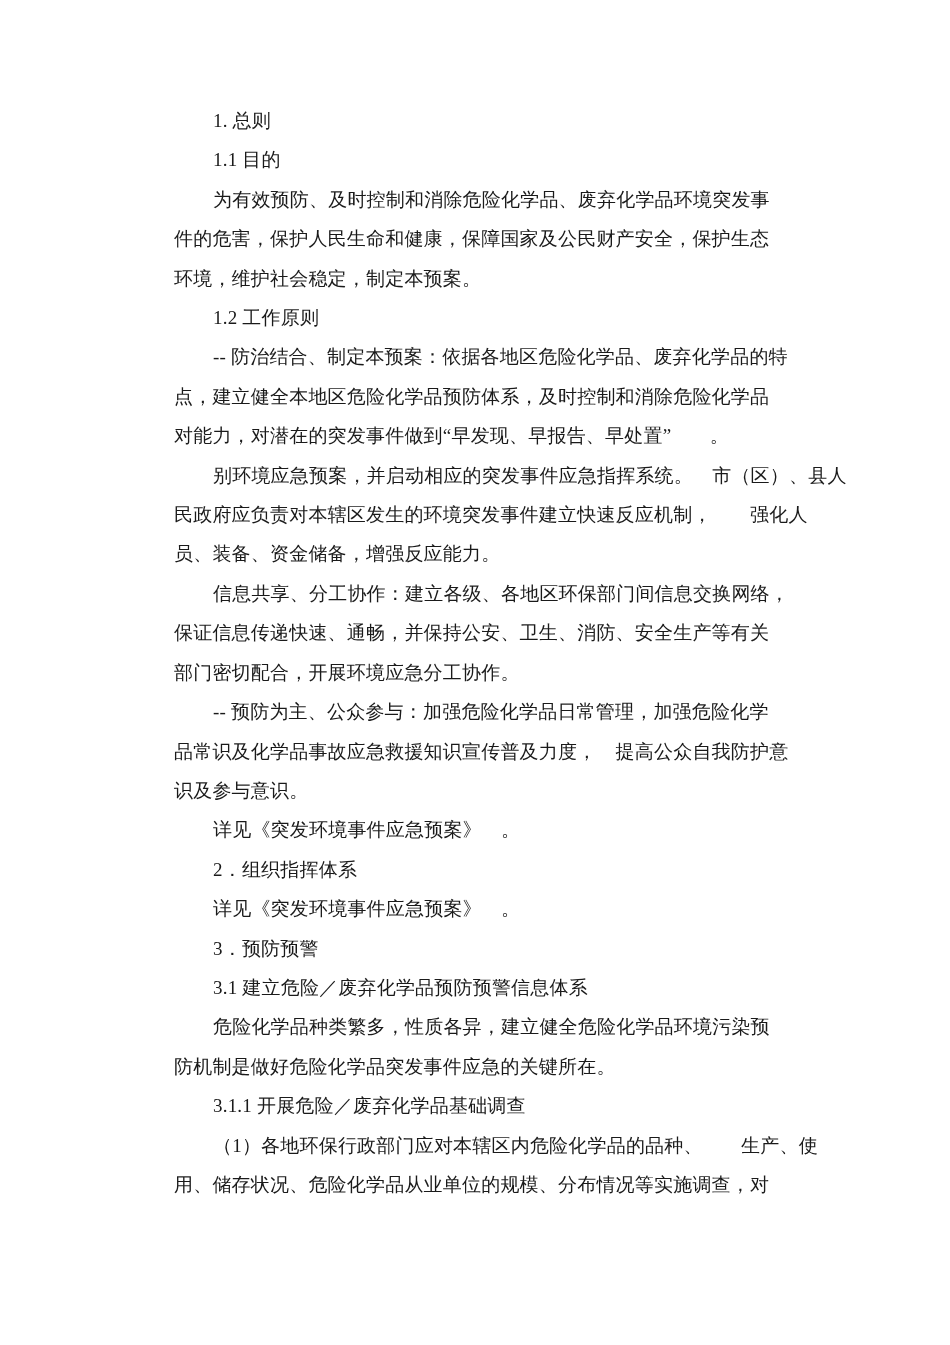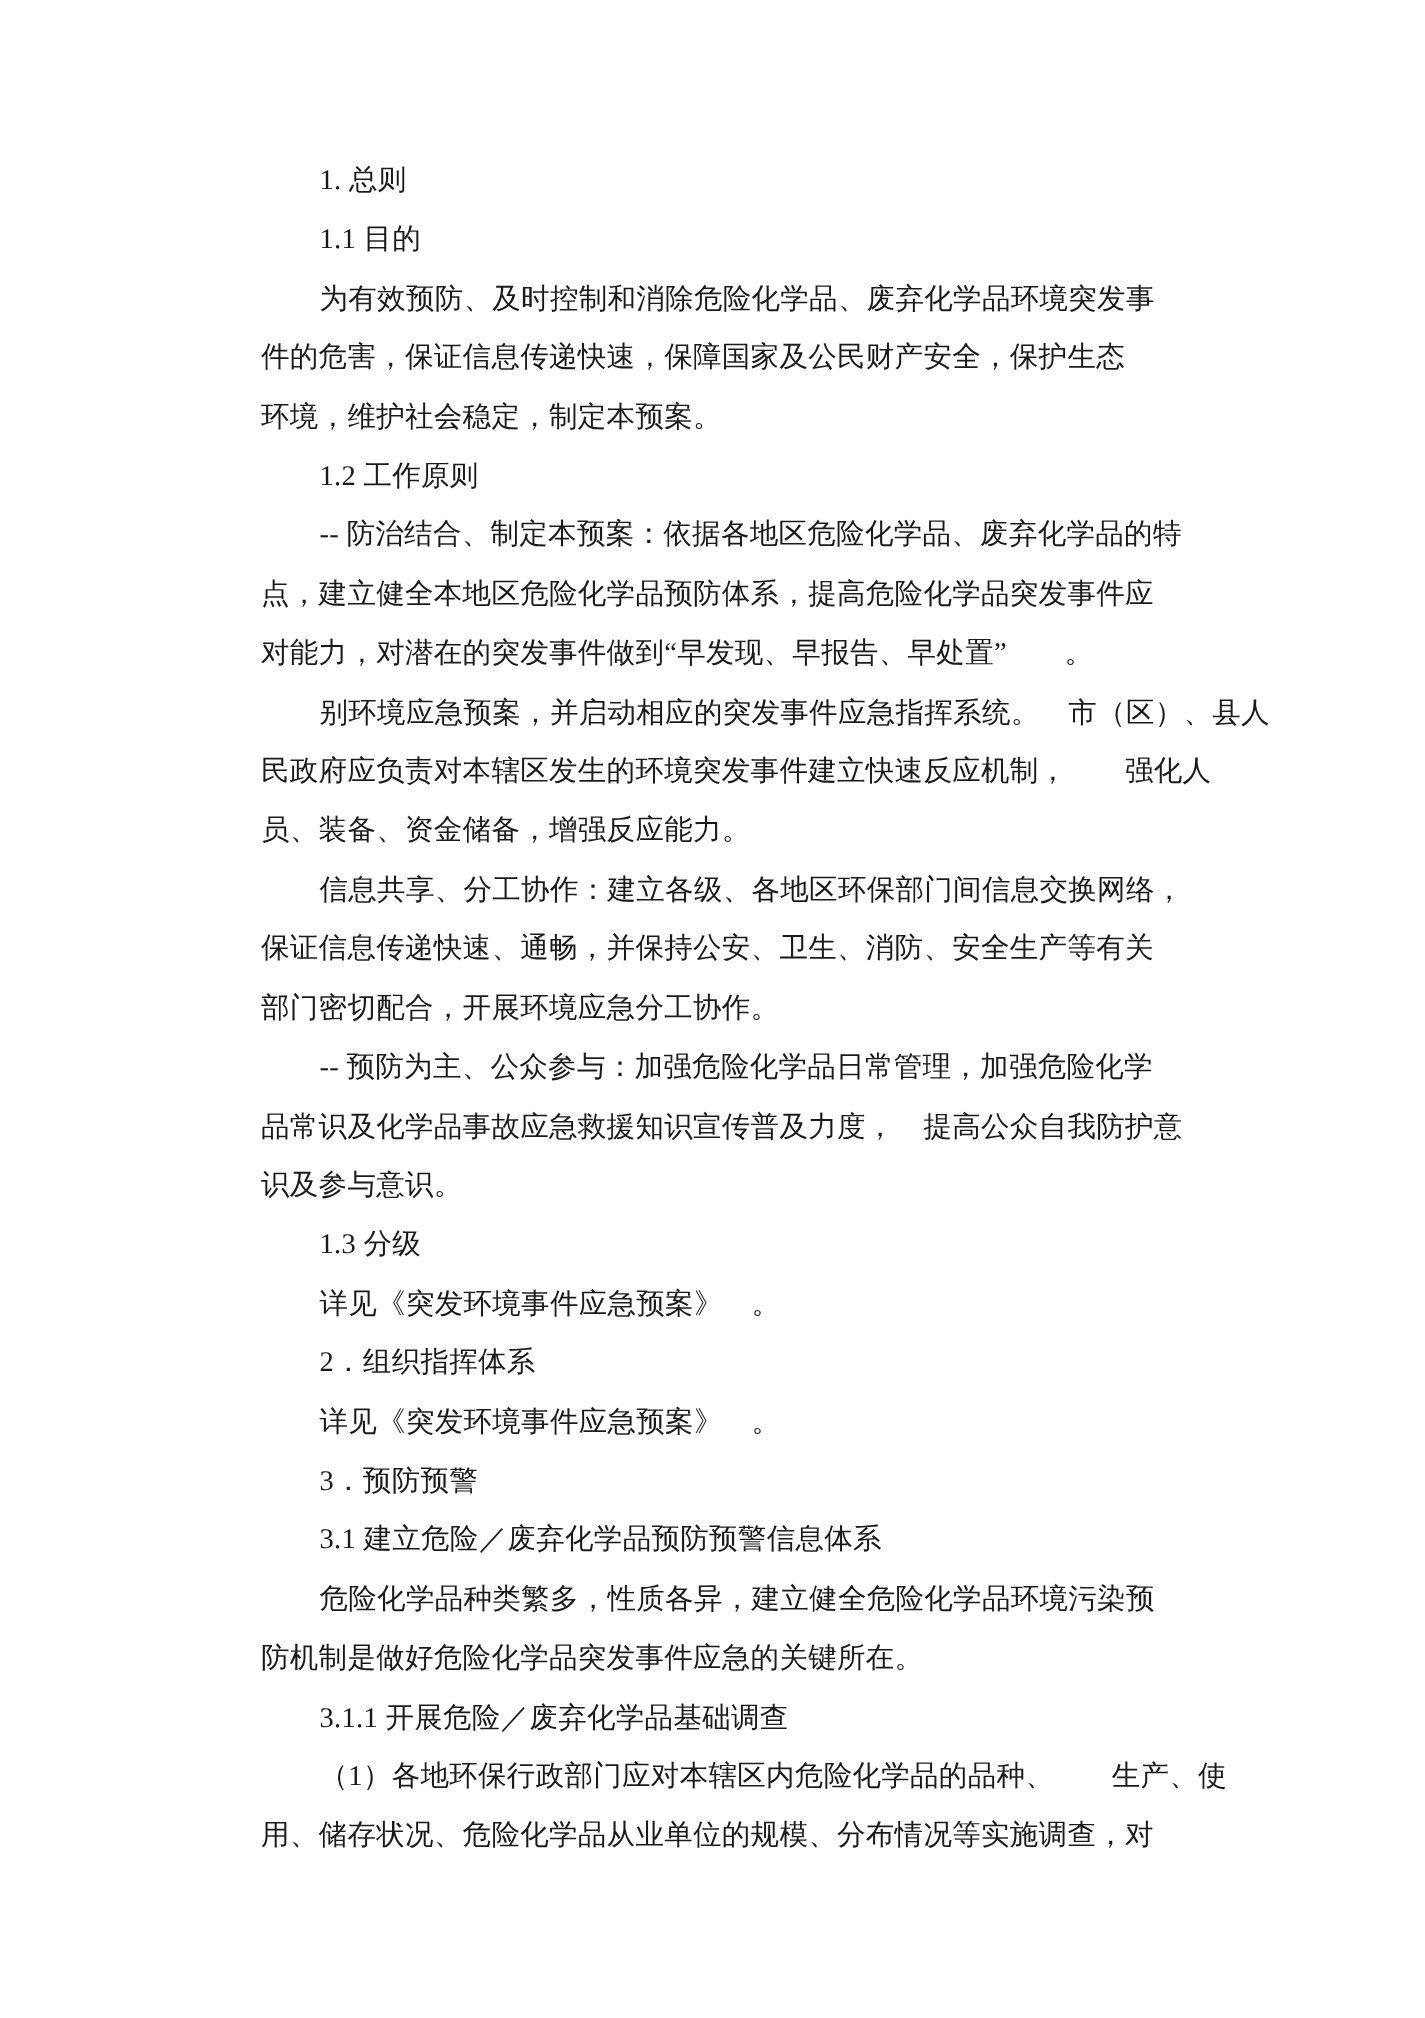--- a/index.html
+++ b/index.html
@@ -44,48 +44,45 @@
 <div class="page">
   <div class="doc-body">
       <p class="para">
         <span class="line">1. 总则</span>
       </p>
       <p class="para">
         <span class="line">1.1 目的</span>
       </p>
       <p class="para">
         <span class="line">为有效预防、及时控制和消除危险化学品、废弃化学品环境突发事</span>
-        <span class="line">件的危害，保证信息传递快速，保障国家及公民财产安全，保护生态</span>
+        <span class="line">件的危害，保护人民生命和健康，保障国家及公民财产安全，保护生态</span>
         <span class="line">环境，维护社会稳定，制定本预案。</span>
       </p>
       <p class="para">
         <span class="line">1.2 工作原则</span>
       </p>
       <p class="para">
         <span class="line">-- 防治结合、制定本预案：依据各地区危险化学品、废弃化学品的特</span>
-        <span class="line">点，建立健全本地区危险化学品预防体系，提高危险化学品突发事件应</span>
+        <span class="line">点，建立健全本地区危险化学品预防体系，及时控制和消除危险化学品</span>
         <span class="line">对能力，对潜在的突发事件做到“早发现、早报告、早处置”　　。</span>
       </p>
       <p class="para">
         <span class="line">别环境应急预案，并启动相应的突发事件应急指挥系统。　市（区）、县人</span>
         <span class="line">民政府应负责对本辖区发生的环境突发事件建立快速反应机制，　　强化人</span>
         <span class="line">员、装备、资金储备，增强反应能力。</span>
       </p>
       <p class="para">
         <span class="line">信息共享、分工协作：建立各级、各地区环保部门间信息交换网络，</span>
         <span class="line">保证信息传递快速、通畅，并保持公安、卫生、消防、安全生产等有关</span>
         <span class="line">部门密切配合，开展环境应急分工协作。</span>
       </p>
       <p class="para">
         <span class="line">-- 预防为主、公众参与：加强危险化学品日常管理，加强危险化学</span>
         <span class="line">品常识及化学品事故应急救援知识宣传普及力度，　提高公众自我防护意</span>
         <span class="line">识及参与意识。</span>
-      </p>
-      <p class="para">
-        <span class="line">1.3 分级</span>
       </p>
       <p class="para">
         <span class="line">详见《突发环境事件应急预案》　。</span>
       </p>
       <p class="para">
         <span class="line">2．组织指挥体系</span>
       </p>
       <p class="para">
         <span class="line">详见《突发环境事件应急预案》　。</span>
       </p>

